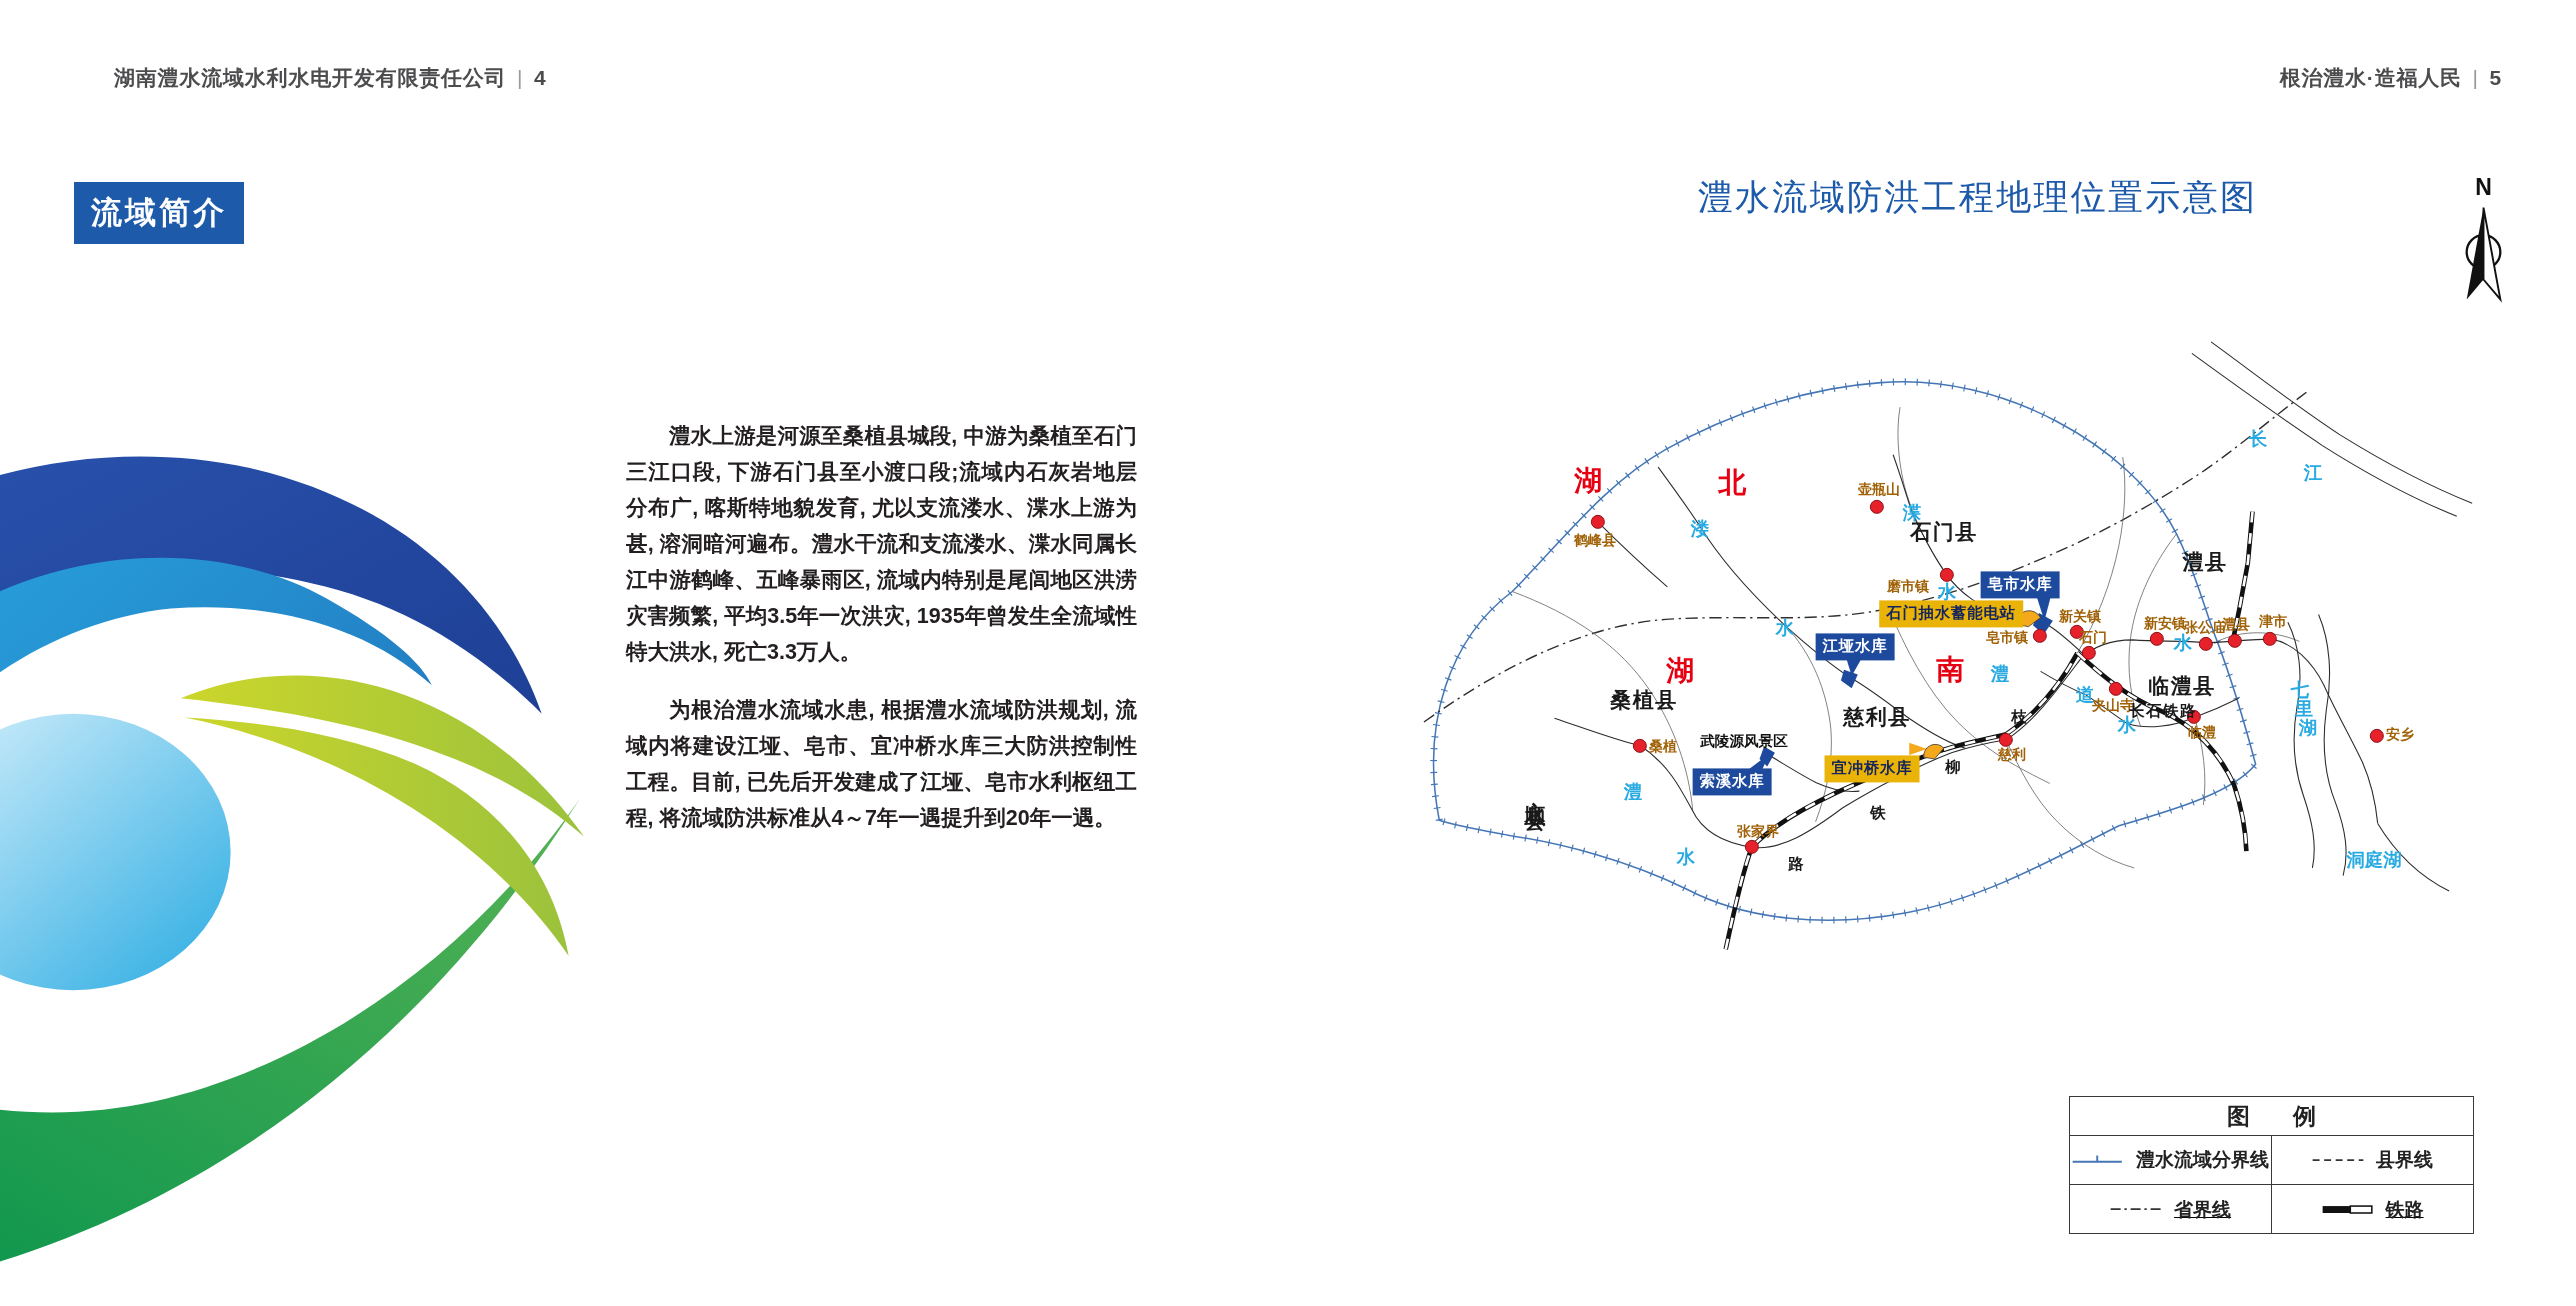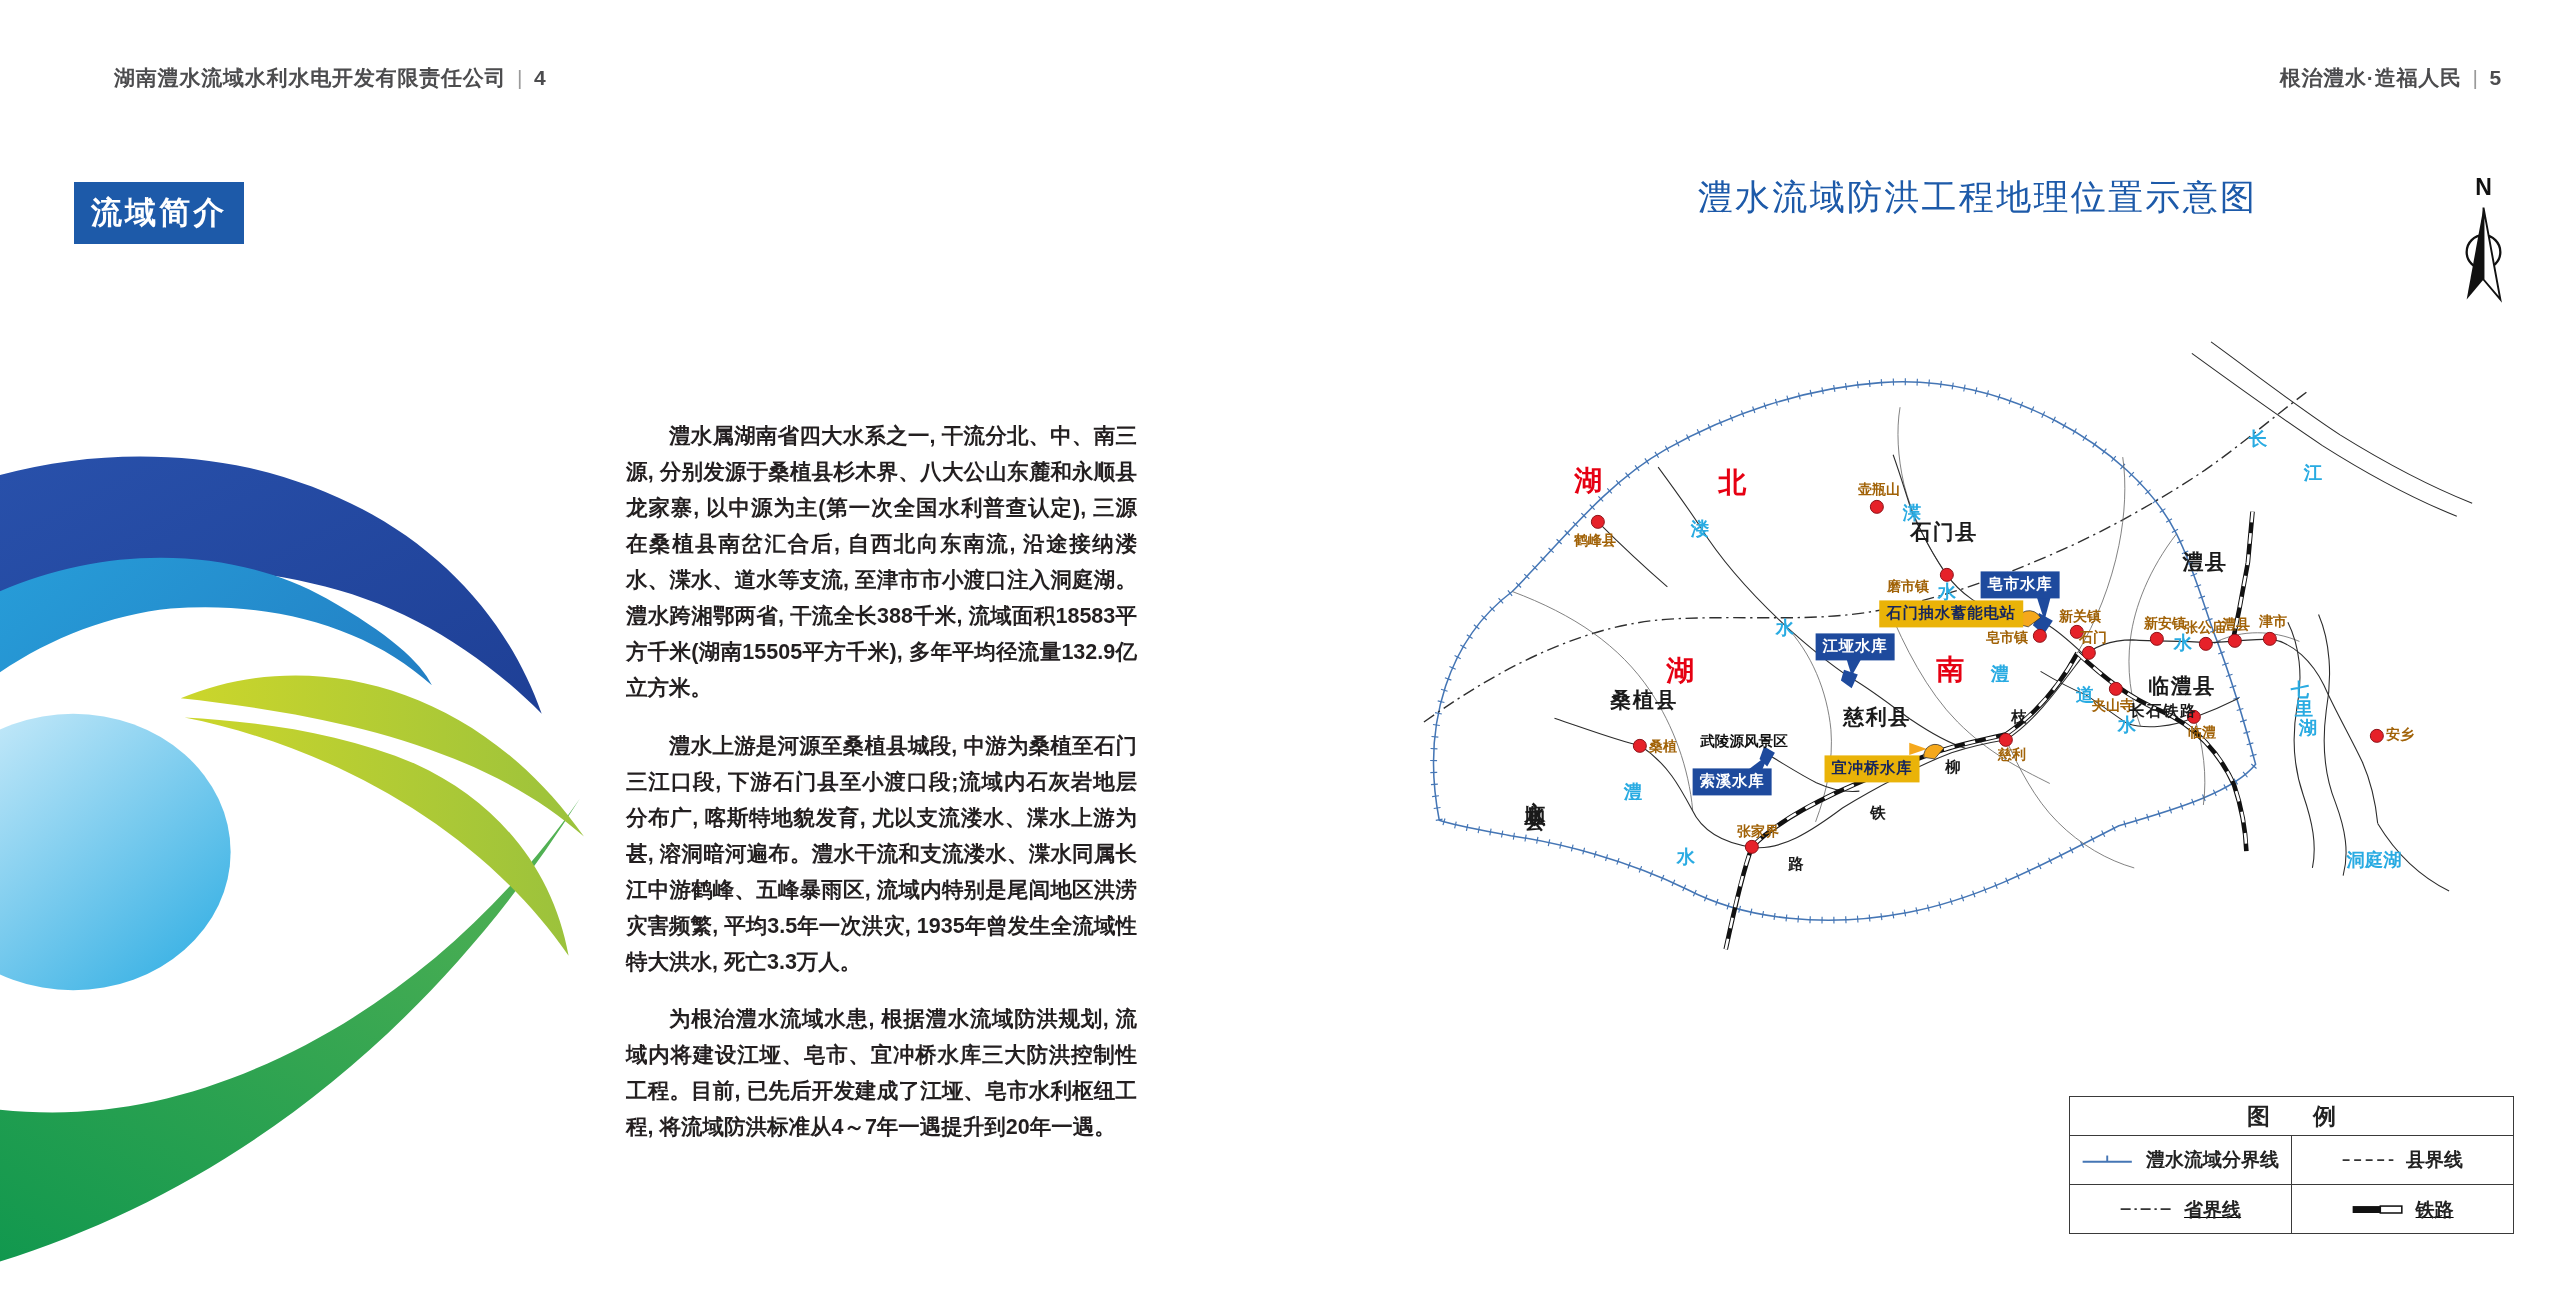--- a/index.html
+++ b/index.html
@@ -34,21 +34,21 @@
   .rw{color:#1a1a1a;font-size:15.4px;}
   .rwlbl{color:#1a1a1a;font-size:15.4px;transform:translate(-50%,-50%) rotate(38deg);letter-spacing:1.5px;}
   .scenic{color:#111;font-size:14.6px;}
   .res{position:absolute;transform:translate(-50%,-50%);white-space:nowrap;font-weight:700;
        font-size:15.4px;padding:3.1px 7px;letter-spacing:0.8px;}
   .res.blue{background:#1e4a9d;color:#ffffff;}
   .res.orange{background:#eab308;color:#16265c;}
   .dot{position:absolute;width:12.3px;height:12.3px;border-radius:50%;
        background:#e62129;border:1.5px solid #8d1117;transform:translate(-50%,-50%);}
   
-  .legend{position:absolute;left:2069px;top:1096px;width:445px;height:138px;
+  .legend{position:absolute;left:2069px;top:1096px;width:405px;height:138px;
           border:1.5px solid #3a3a3a;box-sizing:border-box;}
   .legend .lg-title{height:38px;border-bottom:1.5px solid #3a3a3a;display:flex;align-items:center;
           justify-content:center;font-size:23px;font-weight:700;color:#222;letter-spacing:18.4px;text-indent:18.4px;}
   .lg-grid{display:grid;grid-template-columns:1fr 1fr;grid-template-rows:1fr 1fr;height:98px;}
   .lg-cell{display:flex;align-items:center;justify-content:center;gap:10.7px;
            border-right:1.5px solid #3a3a3a;border-bottom:1.5px solid #3a3a3a;box-sizing:border-box;}
   .lg-cell:nth-child(2n){border-right:none;}
   .lg-cell:nth-child(3),.lg-cell:nth-child(4){border-bottom:none;text-decoration:underline;}
   .lg-cell .txt{font-size:19px;font-weight:700;color:#222;}
   
@@ -90,21 +90,20 @@
     </defs>
     <path fill="url(#gG)" d="M 0,1156 C 420,1140 820,930 1095,495 C 960,690 760,840 540,890 C 380,925 200,895 60,800 L 0,760 Z"></path>
     <path fill="url(#gY)" d="M 575,365 C 740,295 960,345 1100,545 C 965,425 760,385 575,365 Z"></path>
     <path fill="url(#gY)" d="M 580,390 C 780,430 970,540 1080,700 C 1060,590 990,500 880,450 C 780,408 670,395 580,390 Z"></path>
     <path fill="url(#gA)" d="M 0,300 C 160,90 430,15 665,65 C 860,110 990,230 1045,385 C 960,300 860,240 745,215 C 530,165 300,215 130,390 C 75,450 30,520 0,600 Z"></path>
     <path fill="url(#gB)" d="M 0,560 C 80,420 190,300 330,230 C 470,165 640,165 765,235 C 845,280 888,318 902,348 C 818,272 695,238 562,248 C 428,262 298,338 212,452 C 152,538 124,628 120,728 C 118,808 140,890 178,955 C 90,890 30,760 0,560 Z"></path>
     <ellipse fill="url(#gE)" cx="435" cy="565" rx="205" ry="180"></ellipse>
   </svg>
 
   <div class="bodycol">
-    <p>澧水属湖南省四大水系之一, 干流分北、中、南三源, 分别发源于桑植县杉木界、八大公山东麓和永顺县龙家寨, 以中源为主(第一次全国水利普查认定), 三源在桑植县南岔汇合后, 自西北向东南流, 沿途接纳溇水、渫水、道水等支流, 至津市市小渡口注入洞庭湖。澧水跨湘鄂两省, 干流全长388千米, 流域面积18583平方千米(湖南15505平方千米), 多年平均径流量132.9亿立方米。</p>
     <p>澧水上游是河源至桑植县城段, 中游为桑植至石门三江口段, 下游石门县至小渡口段;流域内石灰岩地层分布广, 喀斯特地貌发育, 尤以支流溇水、渫水上游为甚, 溶洞暗河遍布。澧水干流和支流溇水、渫水同属长江中游鹤峰、五峰暴雨区, 流域内特别是尾闾地区洪涝灾害频繁, 平均3.5年一次洪灾, 1935年曾发生全流域性特大洪水, 死亡3.3万人。</p>
     <p>为根治澧水流域水患, 根据澧水流域防洪规划, 流域内将建设江垭、皂市、宜冲桥水库三大防洪控制性工程。目前, 已先后开发建成了江垭、皂市水利枢纽工程, 将流域防洪标准从4～7年一遇提升到20年一遇。</p>
   </div>
 
   <div id="hdr-right" class="hdr">
     <span>根治澧水·造福人民</span><span class="sep">|</span><span class="pno">5</span>
   </div>
 
   <div class="map-title">澧水流域防洪工程地理位置示意图</div>
 

